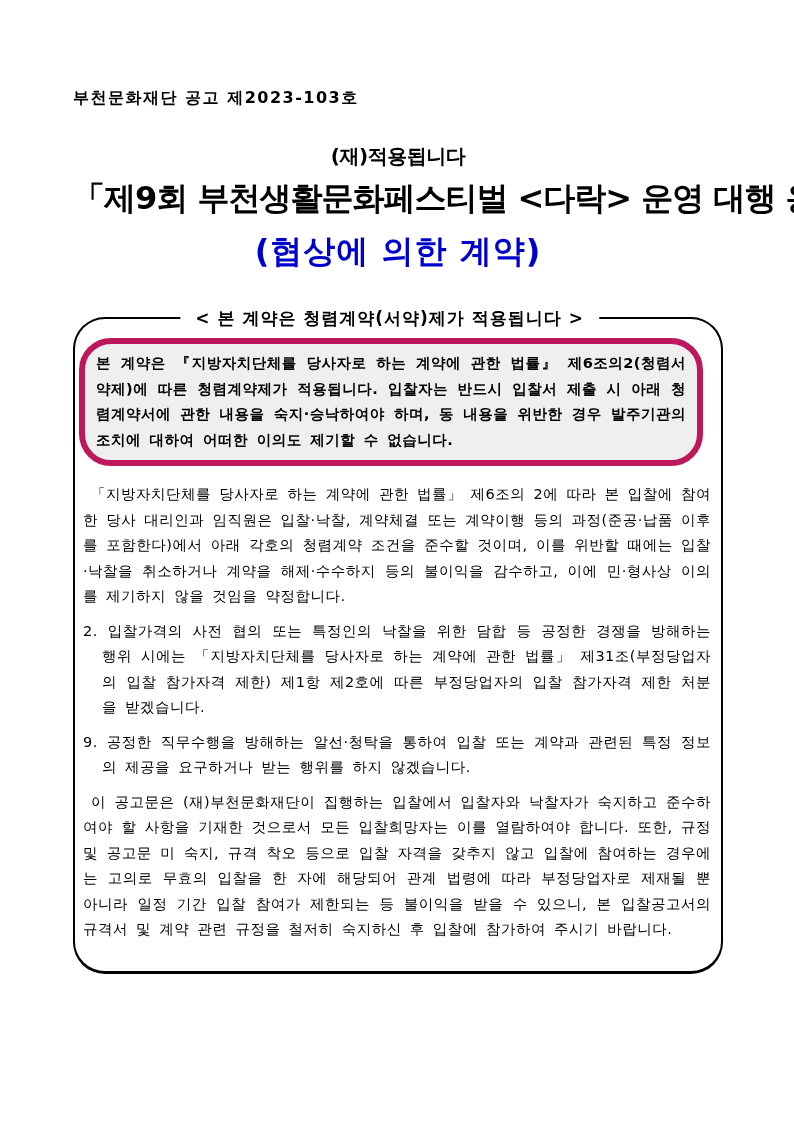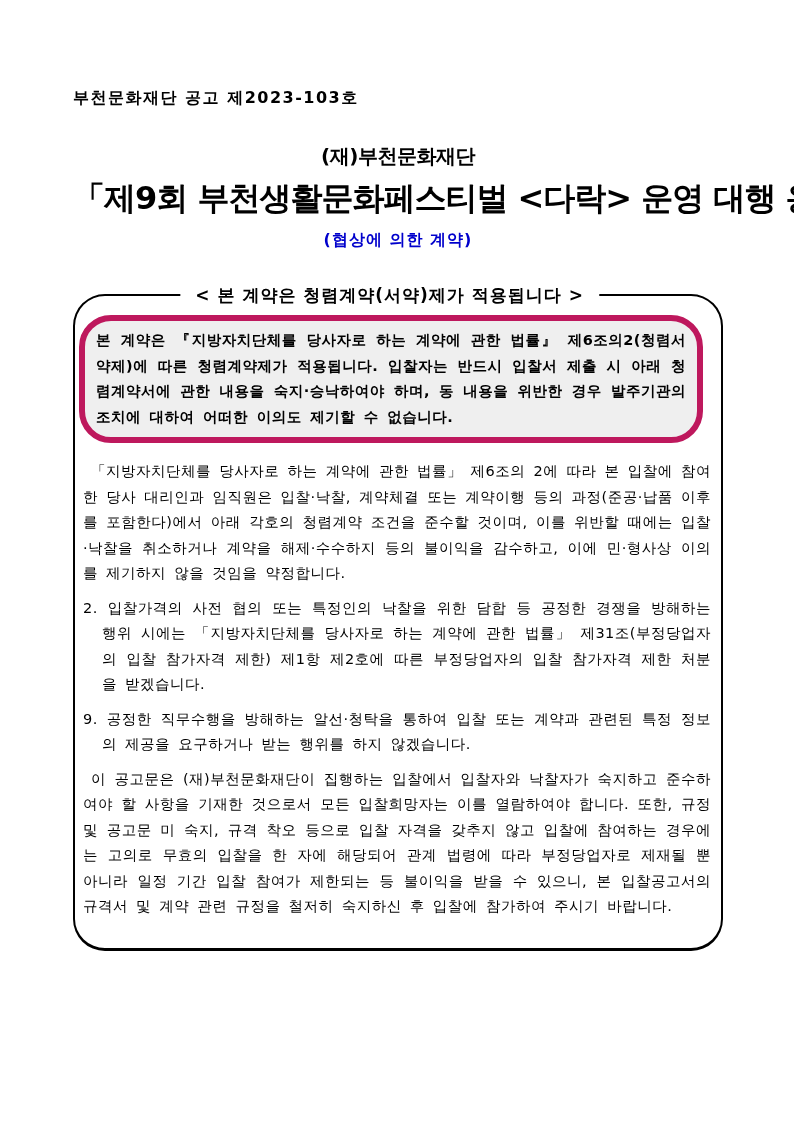--- a/index.html
+++ b/index.html
@@ -35,21 +35,21 @@
   }
   .main-title {
     margin-top: 7px;
     font-size: 32px;
     font-weight: 800;
     letter-spacing: -1px;
     white-space: nowrap;
   }
   .subtitle {
     margin-top: 9px;
-    font-size: 16px;
+    font-size: 32px;
     font-weight: 800;
     letter-spacing: 1px;
     color: #0000cc;
   }
   .outer-box {
     margin-top: 43px;
     border: 2px solid #000000;
     border-bottom-width: 3px;
     position: relative;
     padding: 19px 10px 12px 8px;
@@ -96,21 +96,21 @@
   .para.closing { text-indent: 8px; margin-bottom: 16px; }
 </style>
 </head>
 <body>
 
 <div class="page">
 
   <div class="doc-number">부천문화재단 공고 제2023-103호</div>
 
   <div class="title-block">
-    <div class="org-title">(재)부천문화재단</div>
+    <div class="org-title">(재)적용됩니다</div>
     <div class="main-title">「제9회 부천생활문화페스티벌 &lt;다락&gt; 운영 대행 용역」 입찰 공고</div>
     <div class="subtitle">(협상에 의한 계약)</div>
   </div>
 
   <div class="outer-box">
     <div class="legend">&lt; 본 계약은 청렴계약(서약)제가 적용됩니다 &gt;</div>
 
     <div class="notice-box">본 계약은 『지방자치단체를 당사자로 하는 계약에 관한 법률』 제6조의2(청렴서약제)에 따른 청렴계약제가 적용됩니다. 입찰자는 반드시 입찰서 제출 시 아래 청렴계약서에 관한 내용을 숙지·승낙하여야 하며, 동 내용을 위반한 경우 발주기관의 조치에 대하여 어떠한 이의도 제기할 수 없습니다.</div>
 
     <p class="para intro">「지방자치단체를 당사자로 하는 계약에 관한 법률」 제6조의 2에 따라 본 입찰에 참여한 당사 대리인과 임직원은 입찰·낙찰, 계약체결 또는 계약이행 등의 과정(준공·납품 이후를 포함한다)에서 아래 각호의 청렴계약 조건을 준수할 것이며, 이를 위반할 때에는 입찰·낙찰을 취소하거나 계약을 해제·수수하지 등의 불이익을 감수하고, 이에 민·형사상 이의를 제기하지 않을 것임을 약정합니다.</p>

